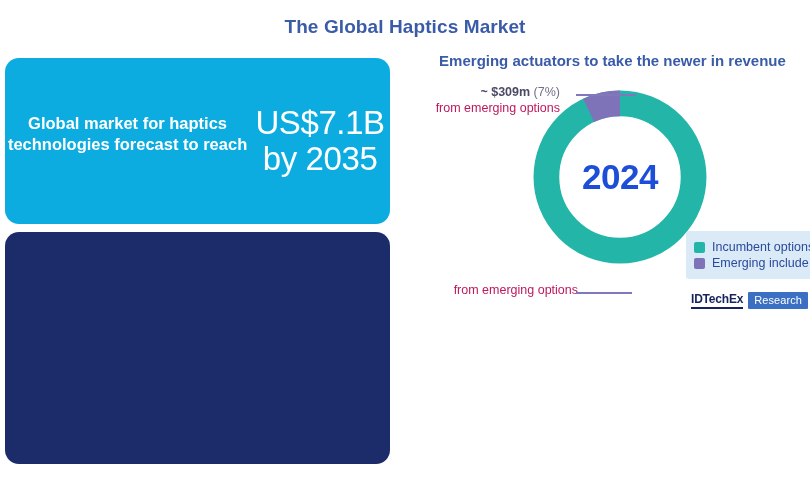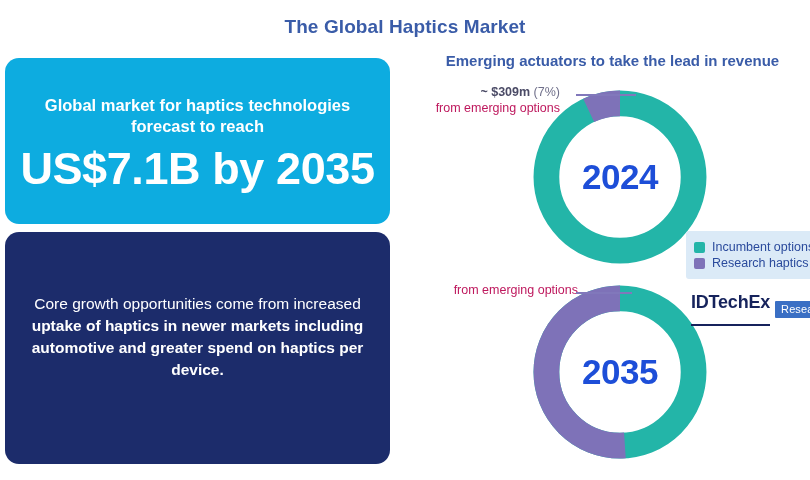--- a/index.html
+++ b/index.html
@@ -13,32 +13,32 @@
   
   .main-title{
     position:absolute;left:0;top:16px;width:810px;
     text-align:center;font-size:19px;font-weight:bold;
     color:#3a5ca8;letter-spacing:.1px;
   }
 
   
   .card{
     position:absolute;left:5px;width:385px;border-radius:14px;
-    box-sizing:border-box;display:flex;flex-direction:column;
+    box-sizing:border-box;display:flex;flex-direction:row;
     align-items:center;justify-content:center;text-align:center;
     color:#ffffff;
   }
   .card-cyan{top:58px;height:166px;background:#0DACE0;}
   .card-navy{top:232px;height:232px;background:#1C2C6B;}
 
   .cyan-lead{
     font-size:16.5px;line-height:21px;font-weight:bold;
     max-width:330px;margin-bottom:14px;
   }
-  .cyan-big{font-size:45px;font-weight:bold;letter-spacing:-.4px;line-height:36px;}
+  .cyan-big{font-size:33px;font-weight:normal;letter-spacing:-.4px;line-height:36px;}
 
   .navy-para{
     font-size:15.5px;line-height:22px;max-width:340px;font-weight:normal;
   }
   .navy-para b{font-weight:bold;}
   .navy-para.first{margin-bottom:22px;}
 
   
   .right-title{
     position:absolute;left:420px;top:52px;width:385px;
@@ -72,63 +72,53 @@
     background:#dbeaf7;border-radius:3px;padding:7px 8px 7px 8px;
     box-sizing:border-box;overflow:hidden;
   }
   .legend-row{display:flex;align-items:center;margin:2px 0;}
   .legend-swatch{width:11px;height:11px;border-radius:2px;flex:0 0 auto;margin-right:7px;}
   .legend-text{font-size:12.5px;color:#2a4a9c;white-space:nowrap;}
 
   
   .logo{position:absolute;left:691px;top:292px;display:flex;align-items:center;}
   .logo-name{
-    font-size:18px;font-weight:bold;color:#16235c;
-    border-bottom:2px solid #16235c;padding-bottom:11px;letter-spacing:-.2px;
+    font-size:12px;font-weight:bold;color:#16235c;
+    border-bottom:2px solid #16235c;padding-bottom:1px;letter-spacing:-.2px;
   }
   .logo-badge{
     margin-left:5px;background:#3a6fc4;color:#ffffff;font-size:11px;
     padding:2px 6px 3px 6px;border-radius:1px;letter-spacing:.1px;
   }
 </style>
 </head>
 <body>
 
 <div id="infographic">
 
   <div class="main-title">The Global Haptics Market</div>
 
   <div class="card card-cyan">
     <div class="cyan-lead">Global market for haptics technologies forecast to reach</div>
     <div class="cyan-big">US$7.1B by 2035</div>
   </div>
 
   <div class="card card-navy">
-    <div class="navy-para first">
-      <span>Core growth opportunities come from increased </span><b>uptake of haptics in newer markets including automotive and greater spend on haptics per device.</b>
-    </div>
   </div>
 
-  <div class="right-title">Emerging actuators to take the lead in revenue</div>
+  <div class="right-title">Emerging actuators to take the newer in revenue</div>
 
   <div class="donut-wrap donut-2024">
     <svg viewBox="0 0 100 100">
       <circle cx="50" cy="50" r="40" fill="none" stroke="#23B5A8" stroke-width="14"></circle>
       <circle cx="50" cy="50" r="40" fill="none" stroke="#7E72B8" stroke-width="14" stroke-dasharray="17.59 233.73" stroke-dashoffset="0" transform="scale(1,-1) translate(0,-100)"></circle>
     </svg>
     <div class="donut-label">2024</div>
   </div>
 
-  <div class="donut-wrap donut-2035">
-    <svg viewBox="0 0 100 100">
-      <circle cx="50" cy="50" r="40" fill="none" stroke="#23B5A8" stroke-width="14"></circle>
-      <circle cx="50" cy="50" r="40" fill="none" stroke="#7E72B8" stroke-width="14" stroke-dasharray="128.18 123.15" stroke-dashoffset="0" transform="scale(1,-1) translate(0,-100)"></circle>
-    </svg>
-    <div class="donut-label">2035</div>
-  </div>
 
   <div class="callout callout-2024">
     <div class="l1">
       <b>~ $309m</b>
       <span>(7%)</span>
     </div>
     <div class="l2">from emerging options</div>
   </div>
   <div class="leader leader-2024"></div>
 
@@ -137,21 +127,21 @@
   </div>
   <div class="leader leader-2035"></div>
 
   <div class="legend">
     <div class="legend-row">
       <span class="legend-swatch" style="background:#23B5A8"></span>
       <span class="legend-text">Incumbent options</span>
     </div>
     <div class="legend-row">
       <span class="legend-swatch" style="background:#7E72B8"></span>
-      <span class="legend-text">Research haptics</span>
+      <span class="legend-text">Emerging include</span>
     </div>
   </div>
 
   <div class="logo">
     <span class="logo-name">IDTechEx</span>
     <span class="logo-badge">Research</span>
   </div>
 
 </div>
 

